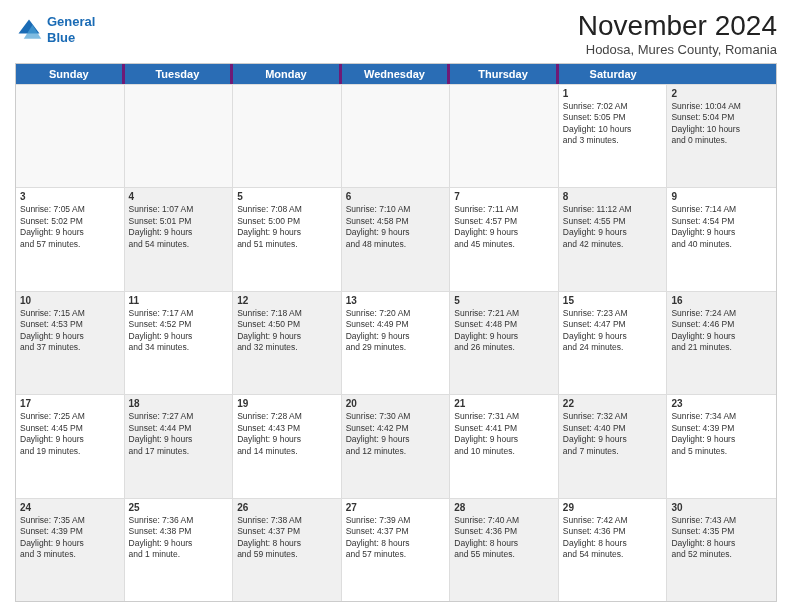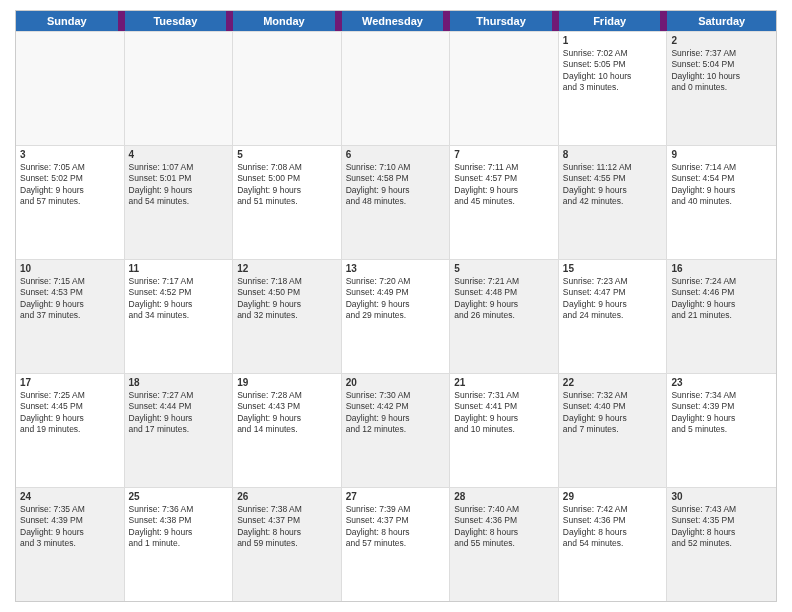--- a/index.html
+++ b/index.html
@@ -64,21 +64,21 @@
       display: grid;
       grid-template-columns: repeat(7, 1fr);
       background: #2a6db5;
     }
     .cal-header-cell {
       color: #fff;
       font-size: 11px;
       font-weight: bold;
       text-align: center;
       padding: 4px 2px;
-      border-right: 7px solid #701a75;
+      border-right: 3px solid #701a75;
     }
     .cal-header-cell:last-child { border-right: none; }
     .cal-body {
       flex: 1;
       display: flex;
       flex-direction: column;
     }
     .cal-row {
       display: grid;
       grid-template-columns: repeat(7, 1fr);
@@ -105,48 +105,63 @@
     }
     .cell-line {
       display: block;
       line-height: 1.35;
     }
   </style>
 </head>
 <body>
 
 <div class="page">
+  <div class="header">
+    <div class="logo">
+      <svg class="logo-icon" viewBox="0 0 32 32" xmlns="http://www.w3.org/2000/svg">
+        <polygon points="16,4 28,20 4,20" fill="#1a6bb5"></polygon>
+        <polygon points="20,10 30,26 10,26" fill="#4a9fd4" opacity="0.7"></polygon>
+      </svg>
+      <div class="logo-text">
+        <div><span>General</span></div>
+        <div><span style="color:#1a6bb5">Blue</span></div>
+      </div>
+    </div>
+    <div class="title-block">
+      <div class="month-title">November 2024</div>
+      <div class="location">Hodosa, Mures County, Romania</div>
+    </div>
+  </div>
 
   <div class="calendar">
     <div class="cal-header">
     <div class="cal-header-cell">Sunday</div>
         <div class="cal-header-cell">Tuesday</div>
         <div class="cal-header-cell">Monday</div>
         <div class="cal-header-cell">Wednesday</div>
         <div class="cal-header-cell">Thursday</div>
-        <div class="cal-header-cell">Friday</div>
         <div class="cal-header-cell">Saturday</div>
       </div>
     <div class="cal-body">
     <div class="cal-row">
           <div class="cal-cell empty"></div>
           <div class="cal-cell empty"></div>
           <div class="cal-cell empty"></div>
           <div class="cal-cell empty"></div>
           <div class="cal-cell empty"></div>
           <div class="cal-cell">
             <span class="day-num">1</span>
             <span class="cell-line">Sunrise: 7:02 AM</span>
             <span class="cell-line">Sunset: 5:05 PM</span>
             <span class="cell-line">Daylight: 10 hours</span>
             <span class="cell-line">and 3 minutes.</span>
           </div>
           <div class="cal-cell shaded">
             <span class="day-num">2</span>
-            <span class="cell-line">Sunrise: 7:37 AM</span>
+            <span class="cell-line">Sunrise: 10:04 AM</span>
             <span class="cell-line">Sunset: 5:04 PM</span>
             <span class="cell-line">Daylight: 10 hours</span>
             <span class="cell-line">and 0 minutes.</span>
           </div>
         </div>
         <div class="cal-row">
           <div class="cal-cell">
             <span class="day-num">3</span>
             <span class="cell-line">Sunrise: 7:05 AM</span>
             <span class="cell-line">Sunset: 5:02 PM</span>

